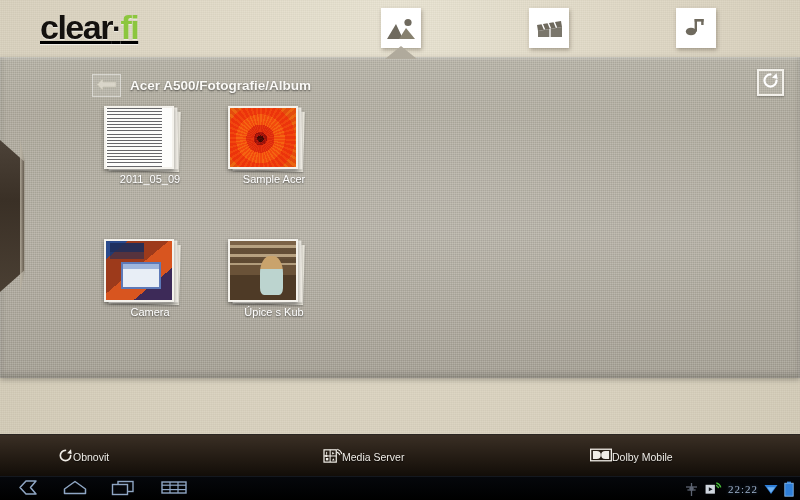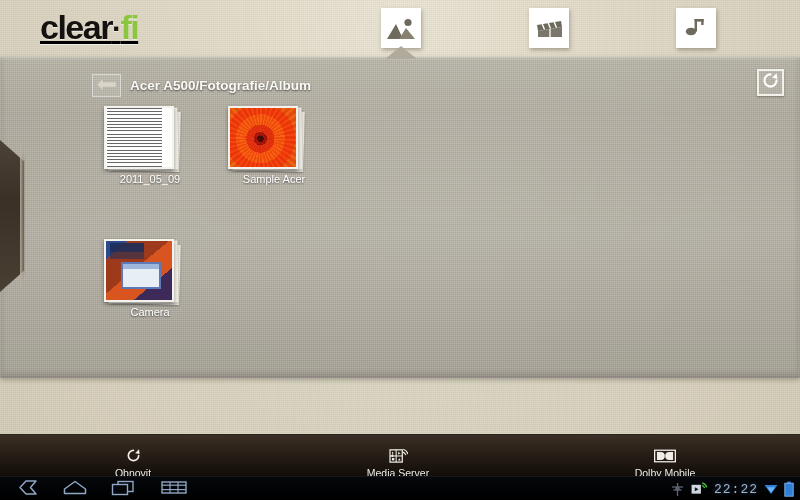--- a/index.html
+++ b/index.html
@@ -233,22 +233,22 @@
   #bottombar{
     position:absolute; left:0; top:378px; width:800px; height:98px;
     z-index:6;
   }
   #bottombar-strip{
     position:absolute; left:0; top:56px; width:800px; height:42px;
     background:linear-gradient(180deg,#3a2f25 0%, #241c14 55%, #120d08 100%);
     border-top:1px solid rgba(255,255,255,.10);
   }
   .tb-item{
-    position:absolute; top:66px; height:38px;
-    display:flex; flex-direction:column; align-items:center; justify-content:center;
+    position:absolute; top:58px; height:38px;
+    display:flex; align-items:center; justify-content:flex-start;
     cursor:pointer; width:150px;
   }
   .tb-item .tb-ico{ height:17px; display:flex; align-items:center; justify-content:center; }
   .tb-item .tb-lab{
     font-size:10.5px; color:#efece6; margin-top:3px;
     text-shadow:0 1px 1px rgba(0,0,0,.8);
   }
   #tb-refresh{ left:58px; }
   #tb-media{ left:323px; }
   #tb-dolby{ left:590px; }
@@ -266,22 +266,22 @@
   #nav-back{ left:8px; }
   #nav-home{ left:56px; }
   #nav-recent{ left:104px; }
   #nav-apps{ left:155px; }
 
   #statusgroup{
     position:absolute; right:6px; top:0; height:24px;
     display:flex; align-items:center; gap:6px;
   }
   #clock{
-    font-family:Liberation Mono, monospace;
-    font-size:13px; color:#9fb4cf; letter-spacing:1px;
+    font-family:Liberation Serif, serif;
+    font-size:11px; color:#9fb4cf; letter-spacing:1px;
     text-shadow:0 0 4px rgba(120,170,230,.45);
   }
   .sysico{ display:flex; align-items:center; }
 </style>
 </head>
 <body>
 
 <div id="app">
 
   <div id="topbar">
@@ -403,20 +403,32 @@
           <div class="sheet s2"></div>
           <div class="sheet s1">
             <div class="thumb">
                 <div class="art-desktop"></div>
               </div>
           </div>
         </div>
         <div class="label">Camera</div>
       </div>
 
+      <div class="cell">
+        <div class="stack">
+          <div class="sheet s3"></div>
+          <div class="sheet s2"></div>
+          <div class="sheet s1">
+            <div class="thumb">
+                <div class="art-kid"></div>
+              </div>
+          </div>
+        </div>
+        <div class="label">Úpice s Kub</div>
+      </div>
 
     </div>
   </div>
 
   <div id="bottombar">
     <div id="bottombar-strip"></div>
 
     <div class="tb-item" id="tb-refresh">
       <span class="tb-ico">
         <svg width="15" height="15" viewBox="0 0 18 18">

